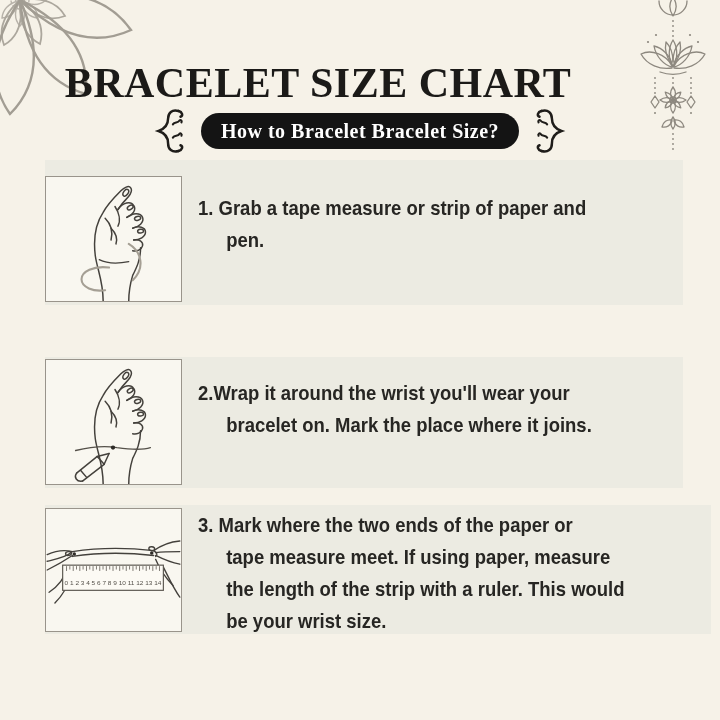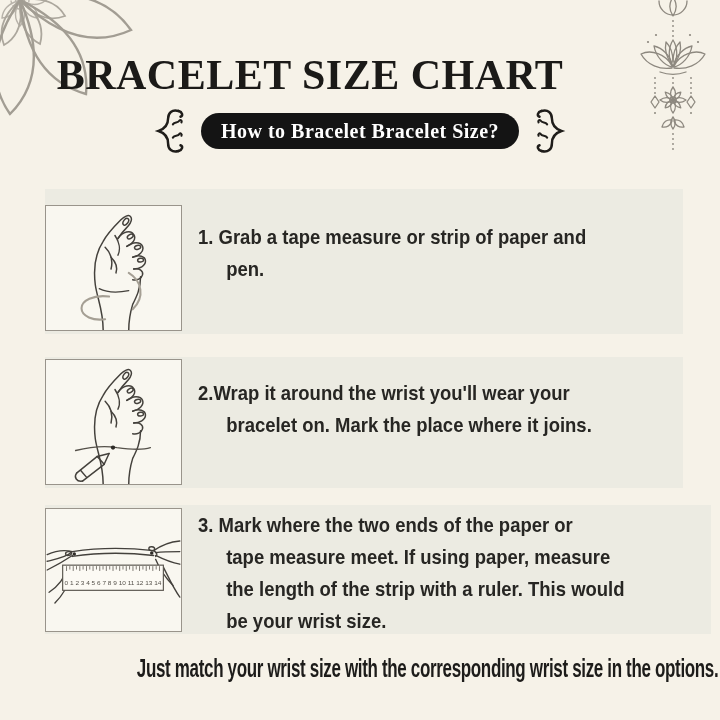--- a/index.html
+++ b/index.html
@@ -10,21 +10,21 @@
     position:relative;overflow:hidden;
   }
   .page{position:absolute;inset:0;width:720px;height:720px;overflow:hidden;}
 
   
   .mandala{position:absolute;left:-4px;top:-6px;}
   .lotus{position:absolute;left:622px;top:0;}
 
   
   .title{
-    position:absolute;top:52px;left:0;width:620px;margin:0;
+    position:absolute;top:52px;left:0;width:620px;margin:8px;
     text-align:center;
     font-family:"Liberation Serif", serif;
     font-weight:700;font-size:42px;line-height:46px;
     letter-spacing:0.5px;color:#1b1a18;
   }
   .badge-row{
     position:absolute;top:106px;left:0;width:720px;
     display:flex;justify-content:center;align-items:center;gap:11px;
   }
   .badge{
@@ -34,21 +34,21 @@
     padding:6px 20px;border-radius:22px;white-space:nowrap;
   }
   .swirl{display:block;}
   .swirl.right{transform:scaleX(-1);}
 
   
   .step{
     position:absolute;left:45px;width:638px;
     background:#ecebe2;
   }
-  .step1{top:189px;height:145px;}
+  .step1{top:160px;height:145px;}
   .step2{top:357px;height:131px;}
   .step3{top:505px;height:129px;padding-left:28px;}
   .illus{
     position:absolute;left:0;width:137px;
     background:#f9f7f0;border:1px solid #99948b;box-sizing:border-box;
   }
   .step1 .illus{top:16px;height:126px;}
   .step2 .illus{top:2px;height:126px;}
   .step3 .illus{top:3px;height:124px;}
   .illus svg{display:block;width:100%;height:100%;}
@@ -264,17 +264,14 @@
         <path d="M20 59v5M23.4 59v3.5M26.9 59v5M30.3 59v3.5M33.7 59v5M37.1 59v3.5M40.6 59v5M44 59v3.5M47.4 59v5M50.9 59v3.5M54.3 59v5M57.7 59v3.5M61.1 59v5M64.6 59v3.5M68 59v5M71.4 59v3.5M74.9 59v5M78.3 59v3.5M81.7 59v5M85.1 59v3.5M88.6 59v5M92 59v3.5M95.4 59v5M98.9 59v3.5M102.3 59v5M105.7 59v3.5M109.1 59v5M112.6 59v3.5M116 59v5" stroke="#5a564f" stroke-width="0.8" fill="none"></path>
         <text x="18" y="78" textLength="100" lengthAdjust="spacingAndGlyphs" font-size="6" fill="#55514a" font-family="Liberation Sans, sans-serif">0 1 2 3 4 5 6 7 8 9 10 11 12 13 14</text>
       </svg>
     </div>
     <p class="step-text">3. Mark where the two ends of the paper or
 tape measure meet. If using paper, measure
 the length of the strip with a ruler. This would
 be your wrist size.</p>
   </div>
 
-  <p class="footer">
-    <span class="condense">Just match your wrist size with the corresponding wrist size in the options.</span>
-  </p>
 
 </div>
 
 </body></html>

